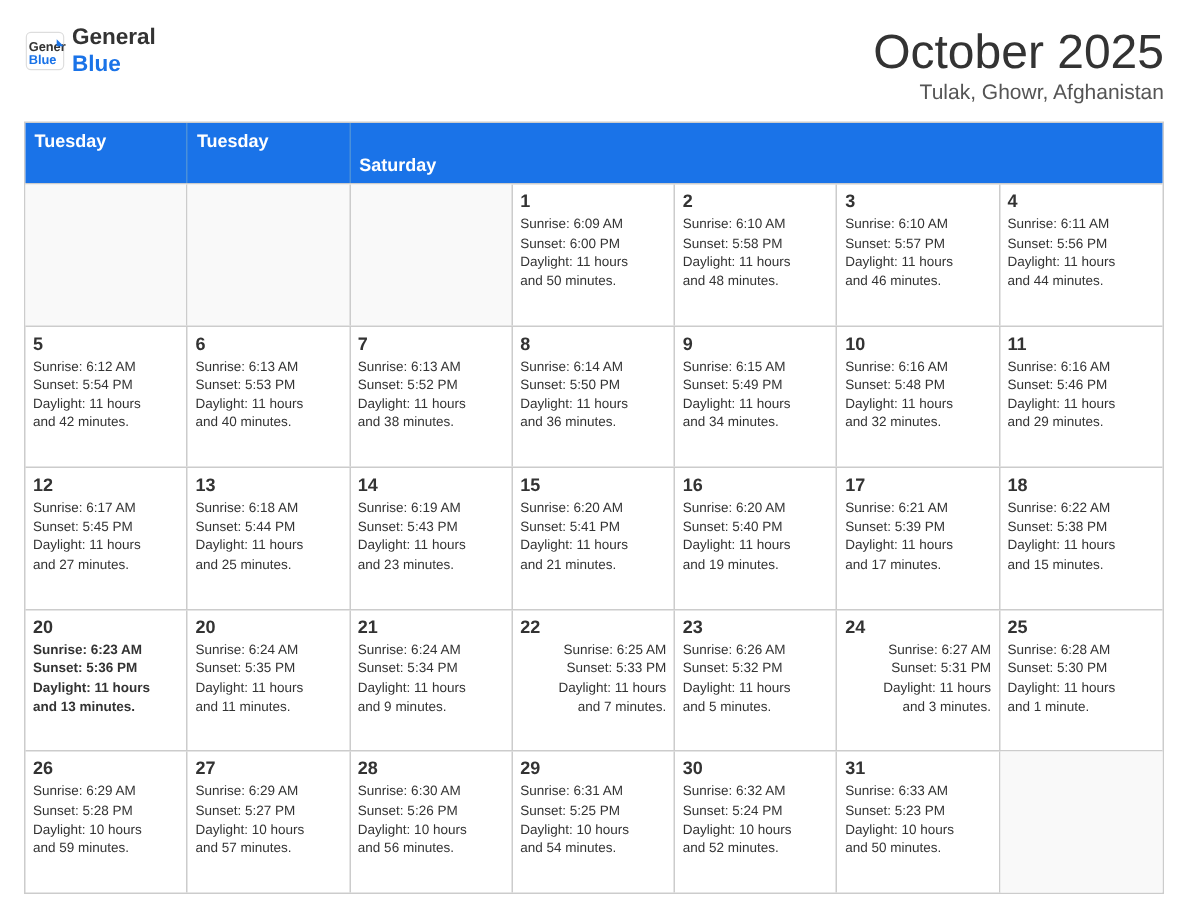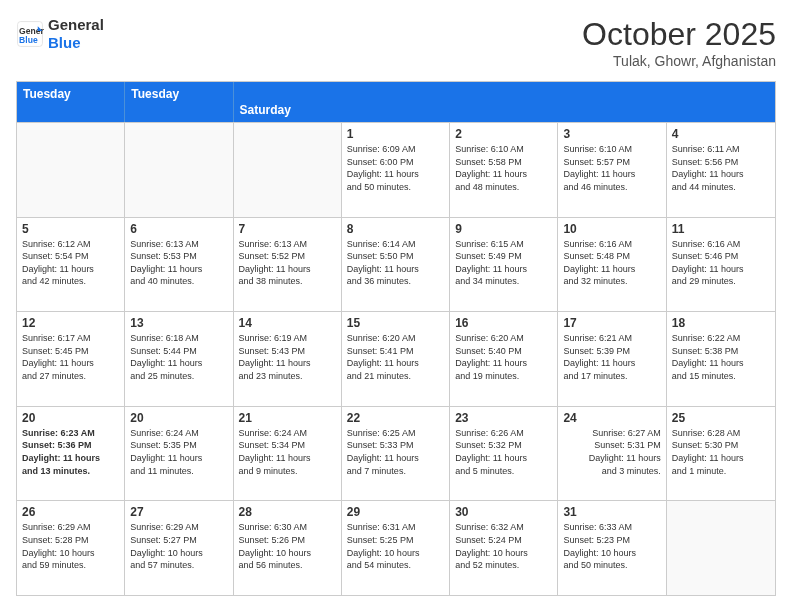--- a/index.html
+++ b/index.html
@@ -287,21 +287,21 @@
           </div>
           <div class="cal-cell">
             <div class="day-num">21</div>
             <div class="day-info" style="white-space: pre-line;">Sunrise: 6:24 AM
 Sunset: 5:34 PM
 Daylight: 11 hours
 and 9 minutes.</div>
           </div>
           <div class="cal-cell">
             <div class="day-num">22</div>
-            <div class="day-info" style="white-space: pre-line;">Sunrise: 6:25 AM
+            <div class="day-info" style="white-space: pre-line; text-align: right;">Sunrise: 6:25 AM
 Sunset: 5:33 PM
 Daylight: 11 hours
 and 7 minutes.</div>
           </div>
           <div class="cal-cell">
             <div class="day-num">23</div>
             <div class="day-info" style="white-space: pre-line;">Sunrise: 6:26 AM
 Sunset: 5:32 PM
 Daylight: 11 hours
 and 5 minutes.</div>

